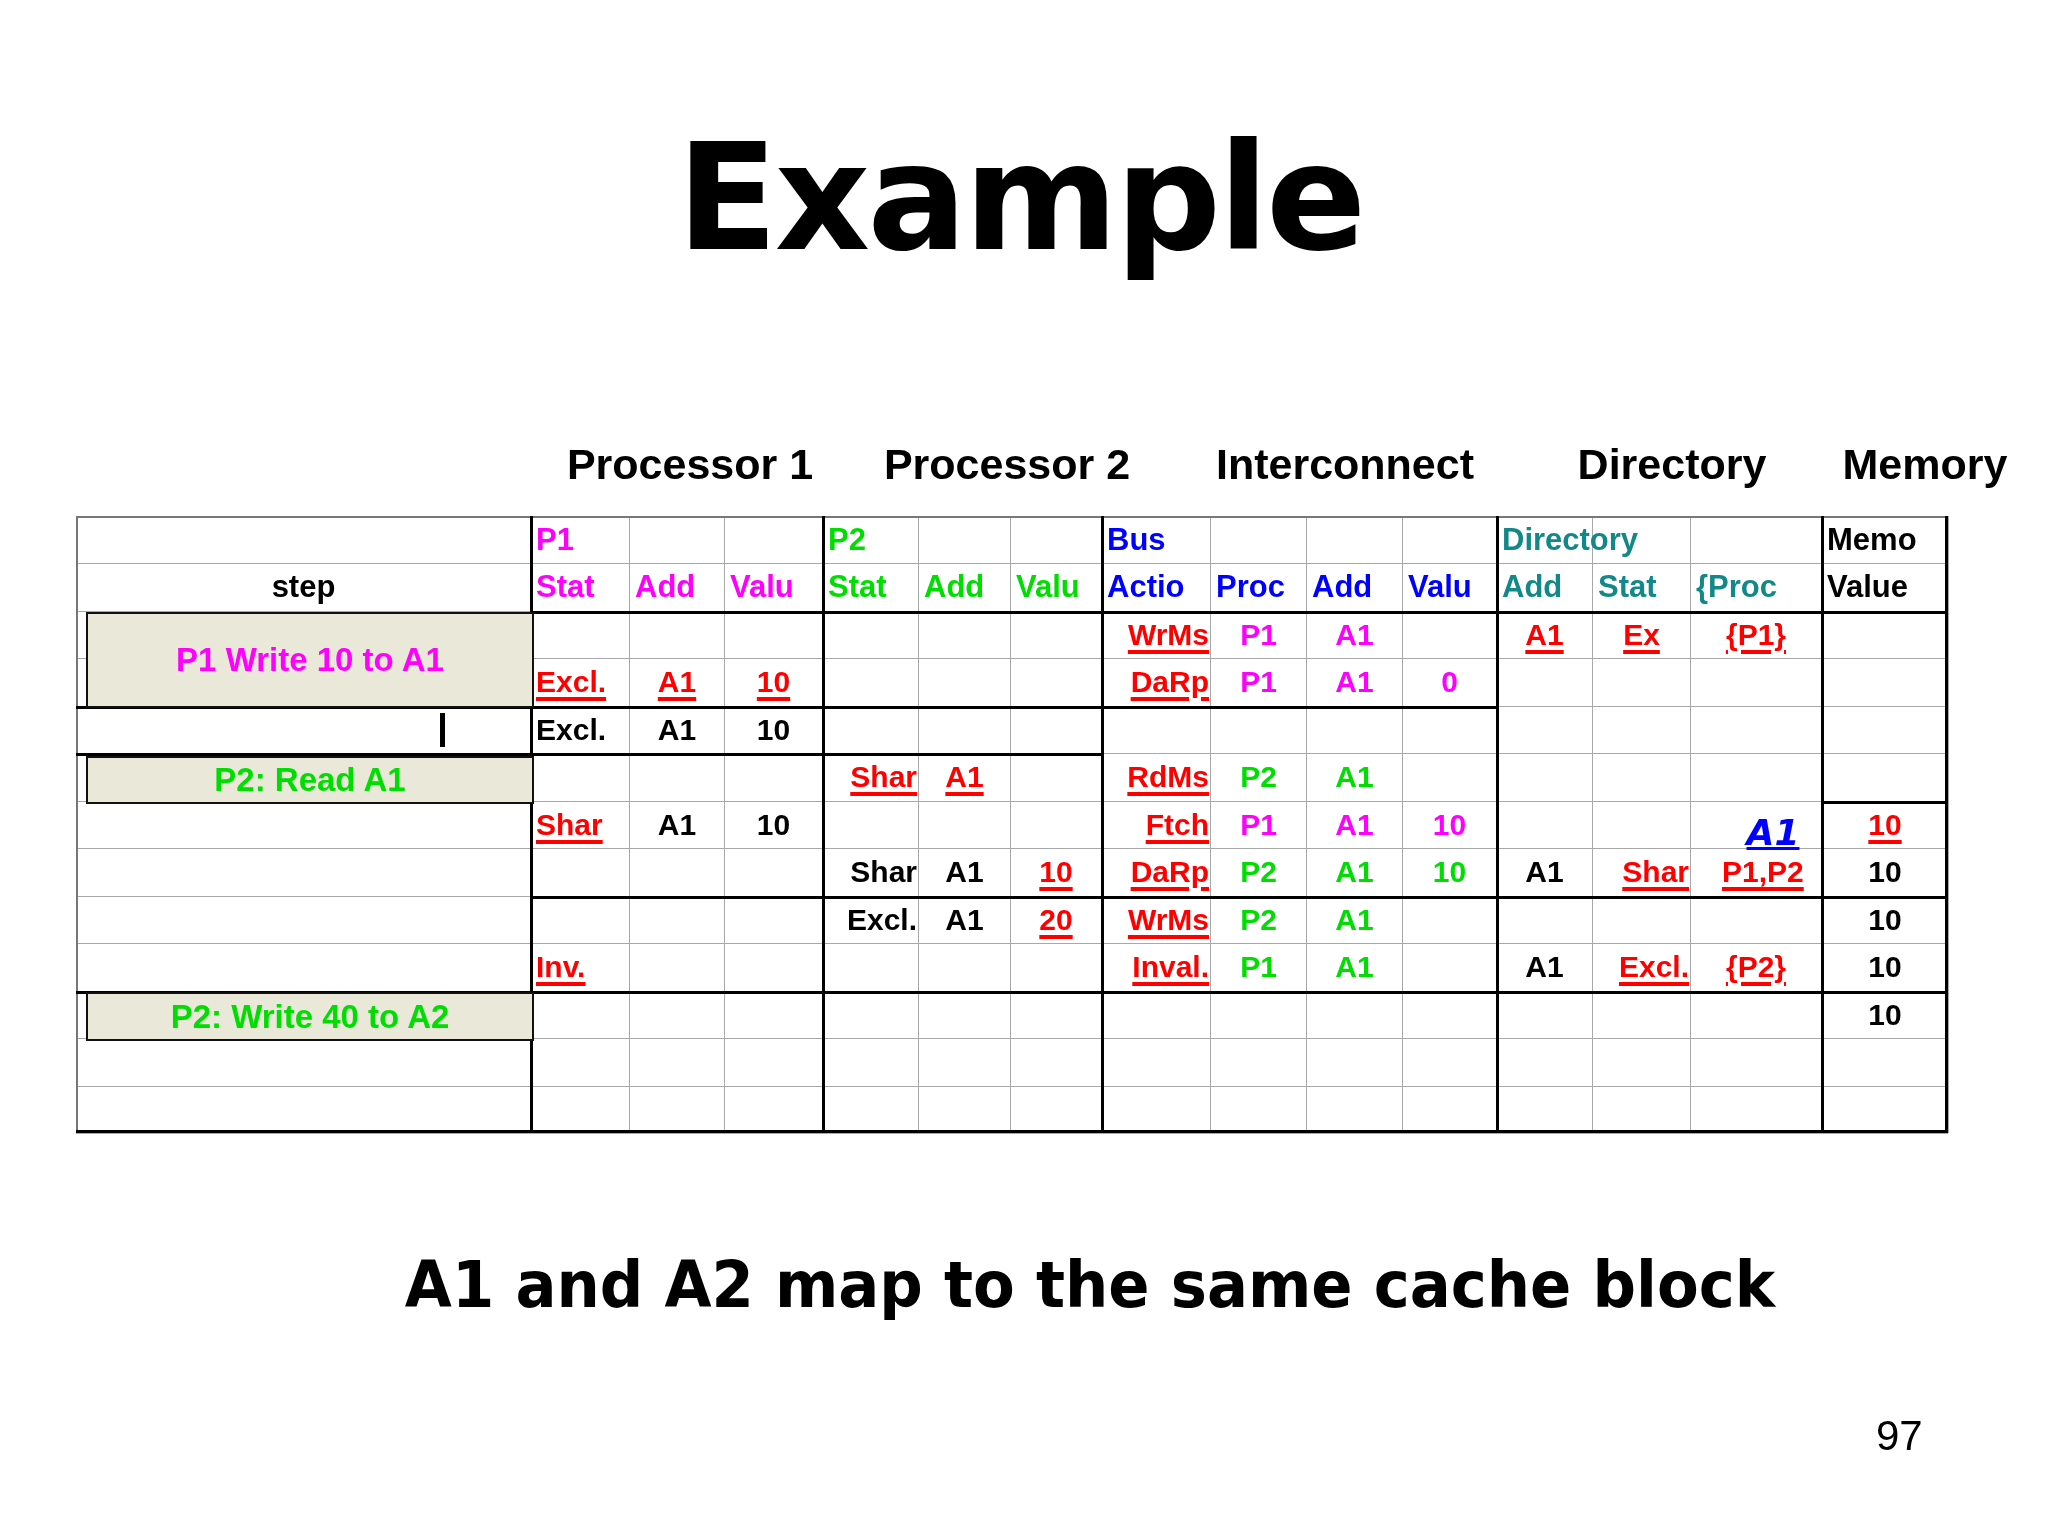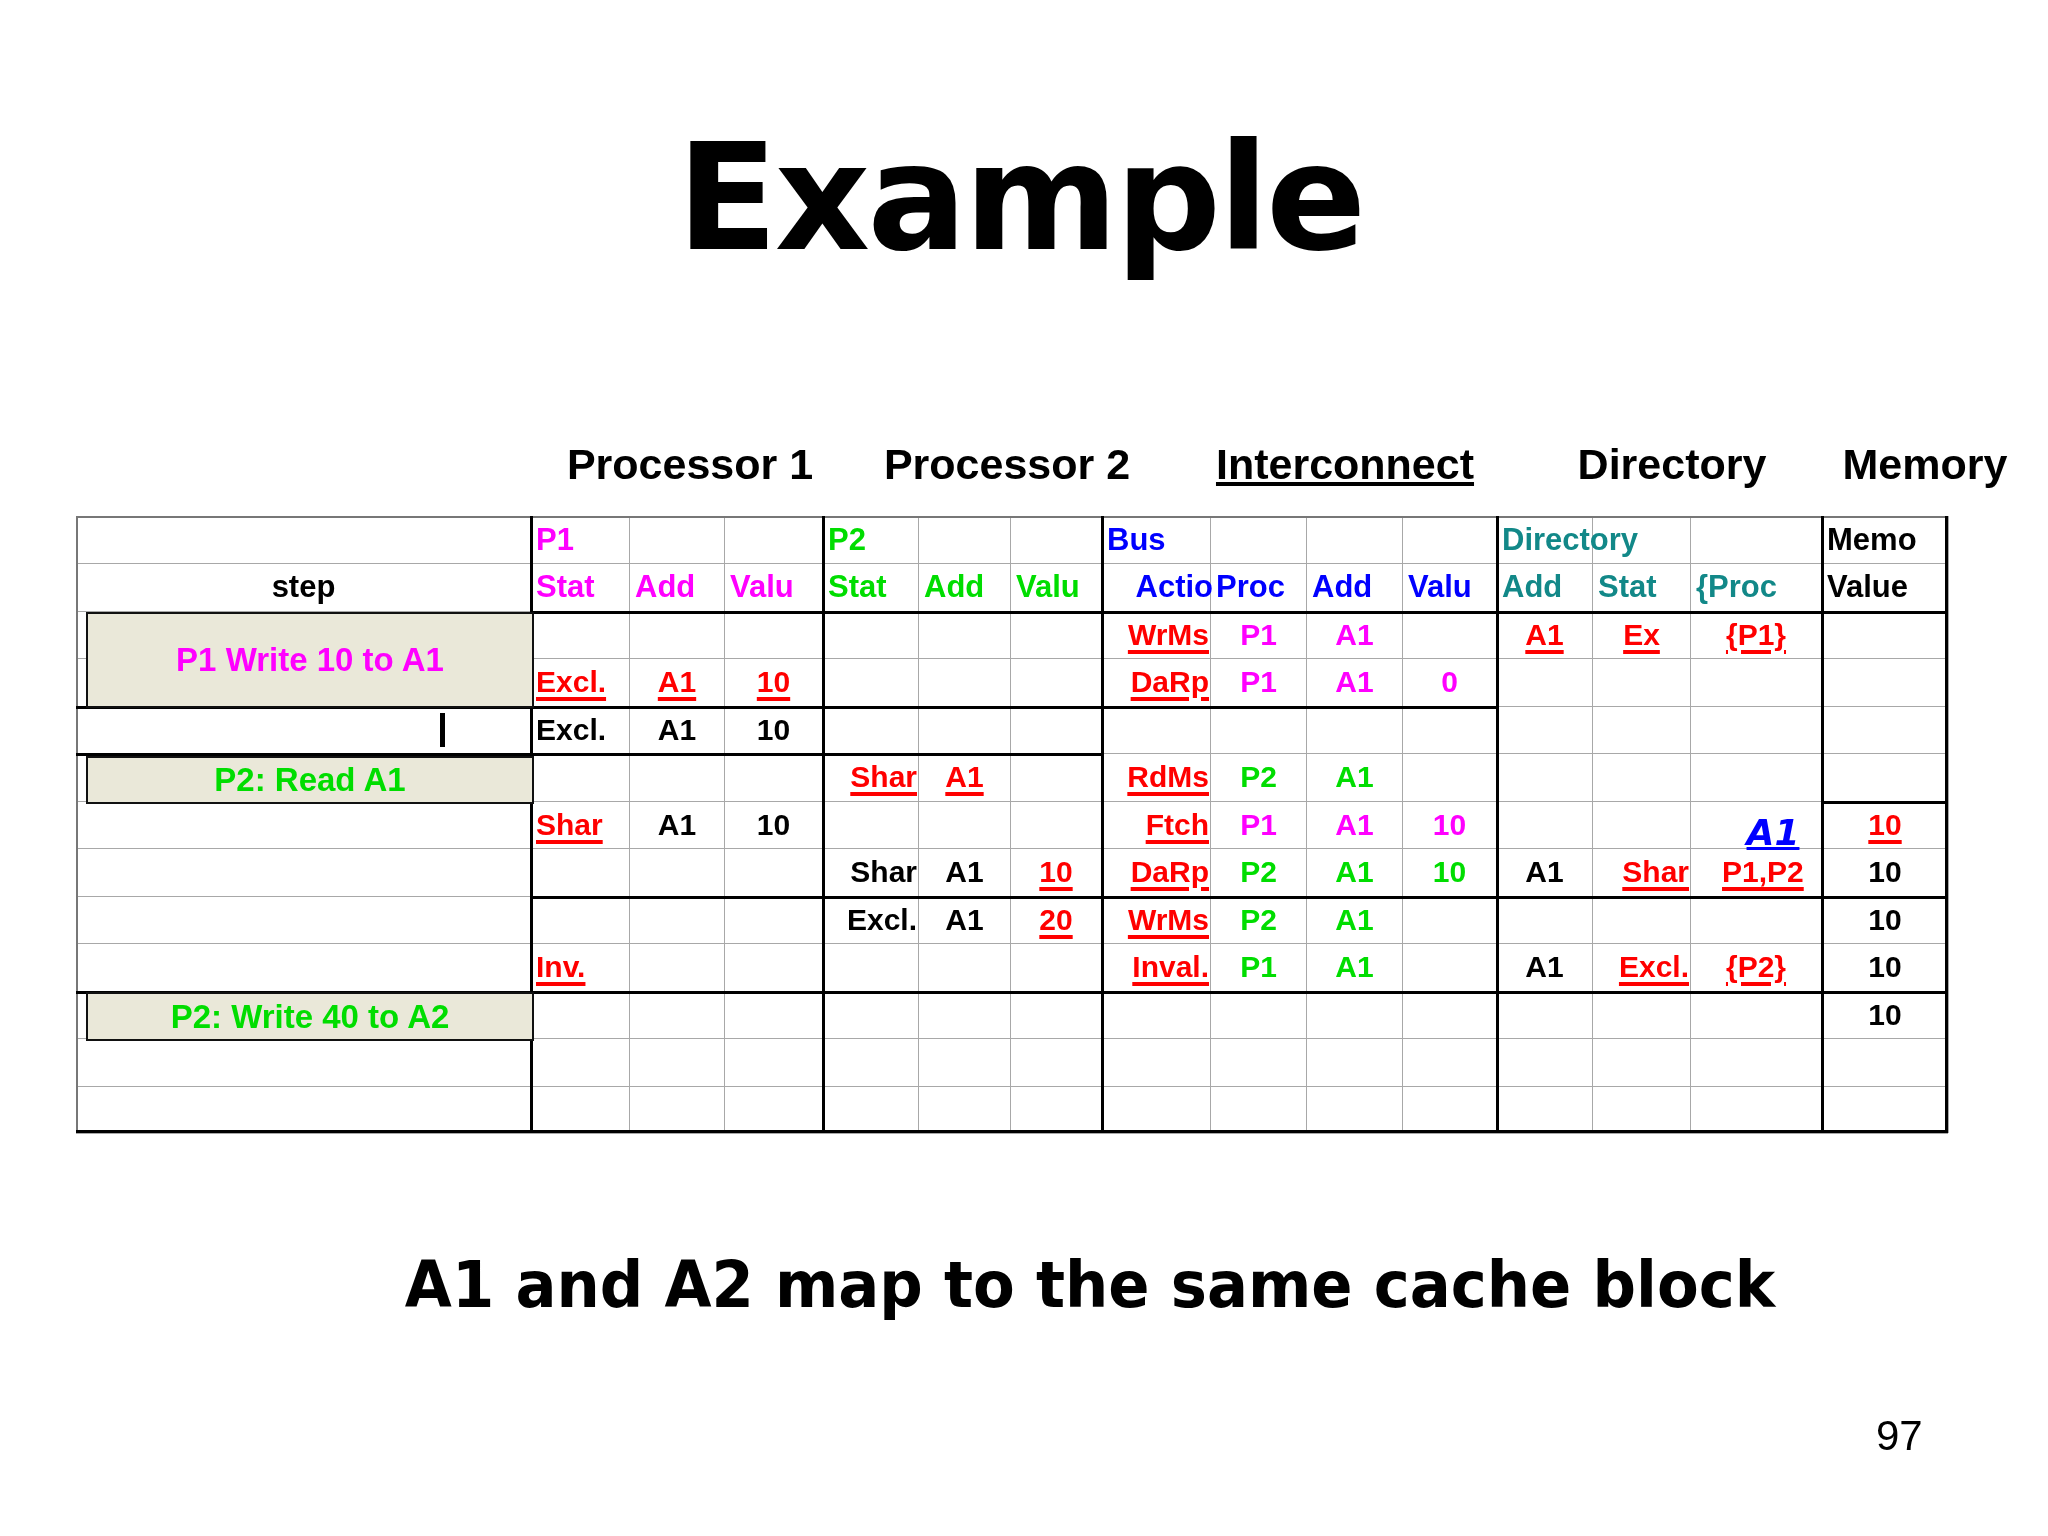--- a/index.html
+++ b/index.html
@@ -12,21 +12,21 @@
       letter-spacing:-3px;white-space:nowrap;}
   .caption{position:absolute;top:1248px;left:1090px;transform:translateX(-50%) scaleX(0.95);
       font-family:"DejaVu Sans",sans-serif;font-weight:bold;font-size:64px;color:#000;
       white-space:nowrap;}
   .page-number{position:absolute;top:1412px;left:1876px;
       font-family:Liberation Sans, sans-serif;font-size:42px;color:#000;}
 
   
   .ghdr{position:absolute;top:440px;transform:translateX(-50%);
       font-weight:bold;font-size:43px;color:#000;white-space:nowrap;}
-  .gh0{left:690px;} .gh1{left:1007px;} .gh2{left:1345px;text-decoration:underline;} .gh3{left:1672px;} .gh4{left:1925px;}
+  .gh0{left:690px;} .gh1{left:1007px;} .gh2{left:1345px;} .gh3{left:1672px;} .gh4{left:1925px;}
 
   
   .gridline{position:absolute;background:#a8a8a8;z-index:1;}
   .edge{position:absolute;background:#777;z-index:1;}
   .thick{position:absolute;background:#000;z-index:2;}
 
   .tcell{position:absolute;z-index:3;font-weight:bold;font-size:30px;line-height:47px;
       white-space:nowrap;text-align:center;}
   .hcell{font-size:31px;}
   .al{text-align:left;padding-left:4px;}
@@ -121,21 +121,21 @@
       <div class="tcell hcell c-b al" style="left: 1103px; top: 516px; width: 106px; height: 47px;">Bus</div>
       <div class="tcell hcell c-t al" style="left: 1498px; top: 516px; width: 93px; height: 47px;">Directory</div>
       <div class="tcell hcell c-k al" style="left: 1823px; top: 516px; width: 124px; height: 47px;">Memo</div>
       <div class="tcell hcell c-k" style="left: 78px; top: 563px; width: 451px; height: 48px;">step</div>
       <div class="tcell hcell c-m al" style="left: 532px; top: 563px; width: 96px; height: 48px;">Stat</div>
       <div class="tcell hcell c-m al" style="left: 631px; top: 563px; width: 92px; height: 48px;">Add</div>
       <div class="tcell hcell c-m al" style="left: 726px; top: 563px; width: 95px; height: 48px;">Valu</div>
       <div class="tcell hcell c-g al" style="left: 824px; top: 563px; width: 93px; height: 48px;">Stat</div>
       <div class="tcell hcell c-g al" style="left: 920px; top: 563px; width: 89px; height: 48px;">Add</div>
       <div class="tcell hcell c-g al" style="left: 1012px; top: 563px; width: 88px; height: 48px;">Valu</div>
-      <div class="tcell hcell c-b al" style="left: 1103px; top: 563px; width: 106px; height: 48px; text-align: right;">Actio</div>
+      <div class="tcell hcell c-b al" style="left: 1103px; top: 563px; width: 106px; height: 48px;">Actio</div>
       <div class="tcell hcell c-b al" style="left: 1212px; top: 563px; width: 93px; height: 48px;">Proc</div>
       <div class="tcell hcell c-b al" style="left: 1308px; top: 563px; width: 93px; height: 48px;">Add</div>
       <div class="tcell hcell c-b al" style="left: 1404px; top: 563px; width: 91px; height: 48px;">Valu</div>
       <div class="tcell hcell c-t al" style="left: 1498px; top: 563px; width: 93px; height: 48px;">Add</div>
       <div class="tcell hcell c-t al" style="left: 1594px; top: 563px; width: 95px; height: 48px;">Stat</div>
       <div class="tcell hcell c-t al" style="left: 1692px; top: 563px; width: 128px; height: 48px;">{Proc</div>
       <div class="tcell hcell c-k al" style="left: 1823px; top: 563px; width: 124px; height: 48px;">Value</div>
       <div class="tcell  c-ru ar" style="left: 1103px; top: 611px; width: 106px; height: 47px;">WrMs</div>
       <div class="tcell  c-m" style="left: 1212px; top: 611px; width: 93px; height: 47px;">P1</div>
       <div class="tcell  c-m" style="left: 1308px; top: 611px; width: 93px; height: 47px;">A1</div>

